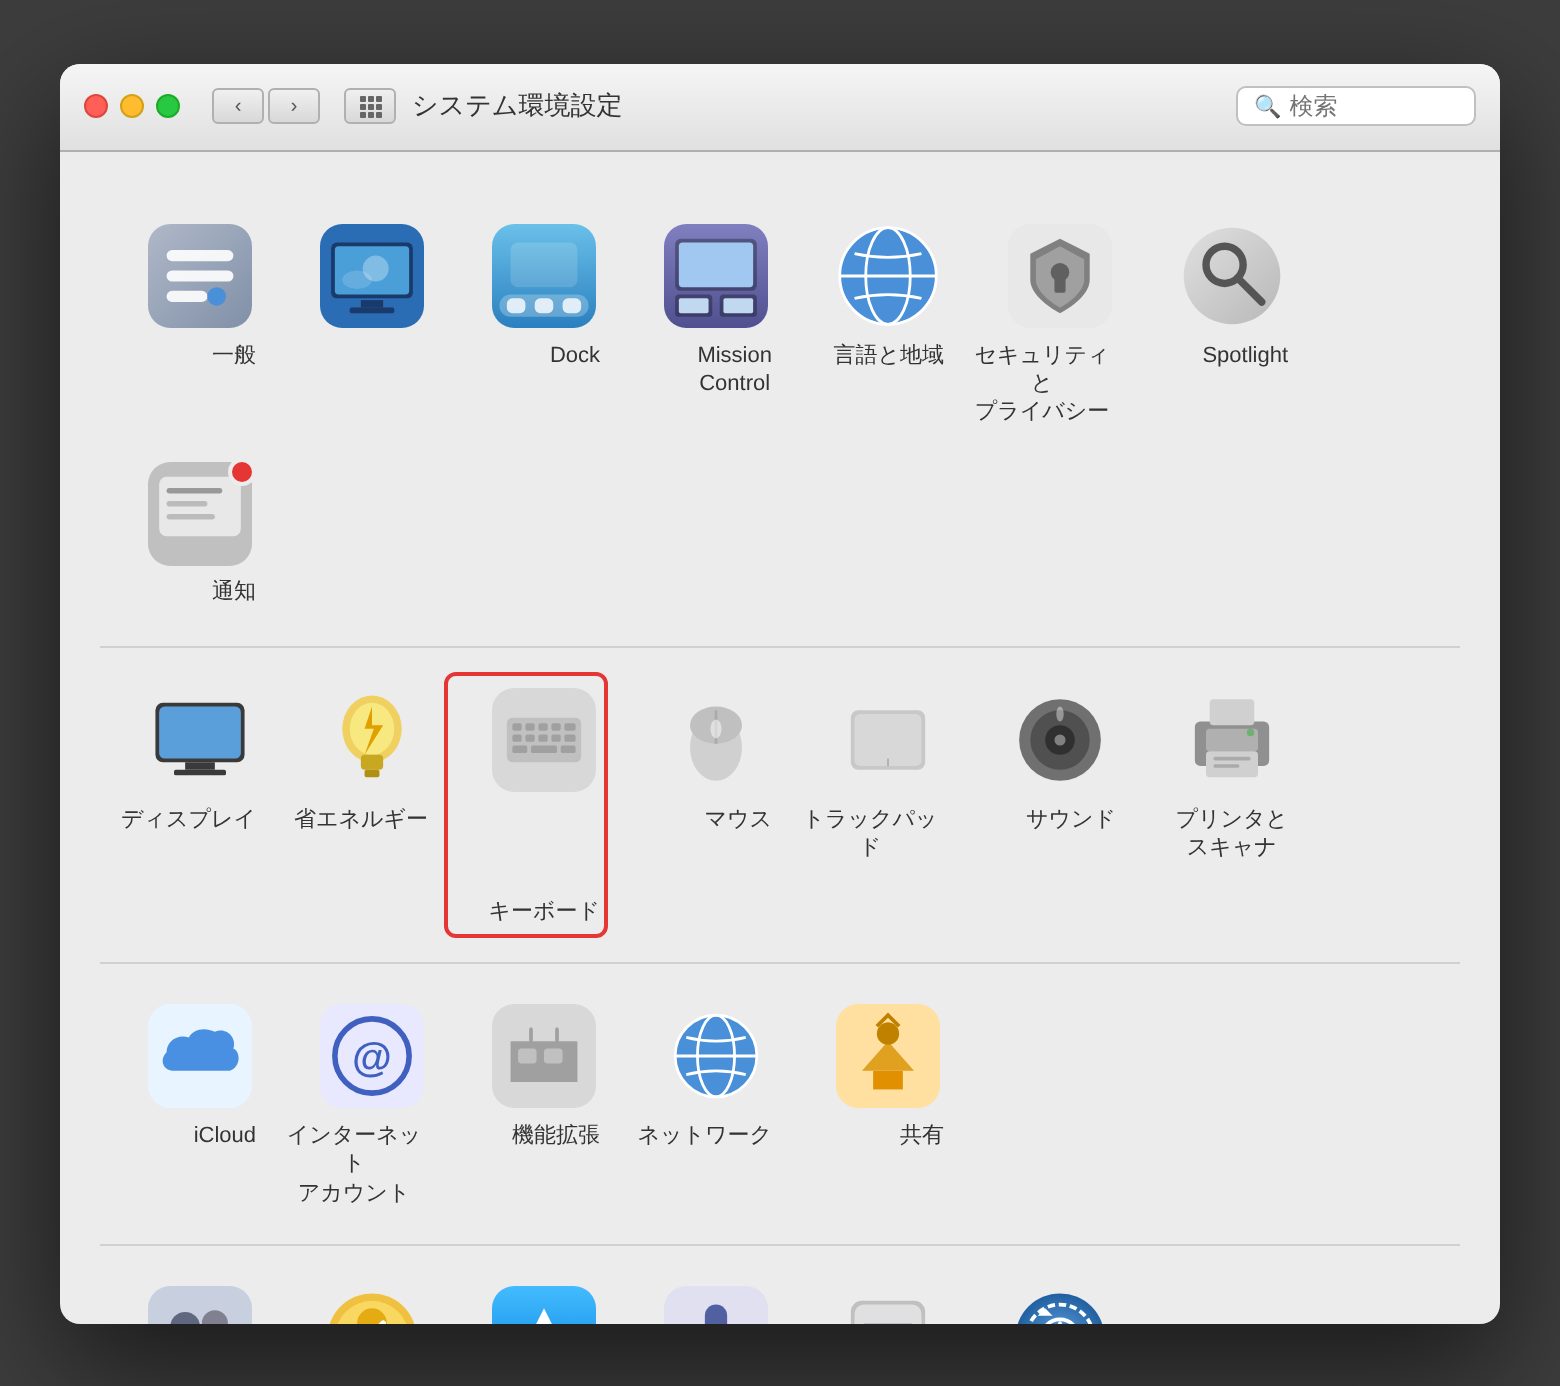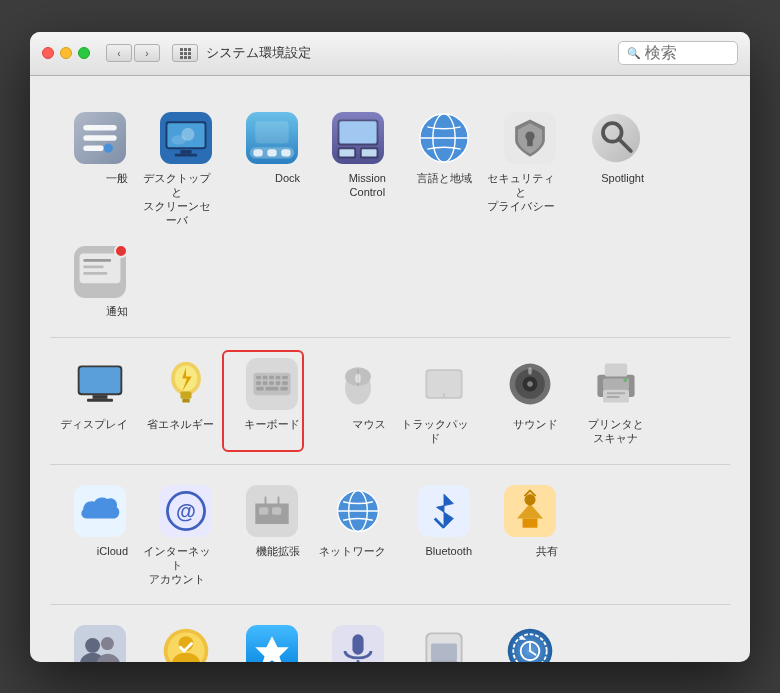--- a/index.html
+++ b/index.html
@@ -102,21 +102,21 @@
       gap: 4px;
       width: 120px;
     }
     .search-icon-span {
       color: #888;
       font-size: 11px;
     }
     .search-input {
       border: none;
       outline: none;
-      font-size: 16px;
+      font-size: 12px;
       color: #888;
       background: transparent;
       width: 85px;
     }
     .content {
       flex: 1;
       overflow-y: auto;
       padding: 16px 20px;
       display: flex;
       flex-direction: column;
@@ -139,20 +139,21 @@
       width: 82px;
       padding: 6px 4px;
       cursor: pointer;
       border-radius: 6px;
       position: relative;
     }
     .app-item.selected {
       outline: 2px solid #e53535;
       outline-offset: -2px;
       border-radius: 6px;
+      gap: 46px;
     }
     .app-icon {
       width: 56px;
       height: 56px;
       display: flex;
       align-items: center;
       justify-content: center;
       margin-bottom: 5px;
       border-radius: 12px;
       font-size: 28px;
@@ -246,22 +247,20 @@
           <svg viewBox="0 0 56 56" xmlns="http://www.w3.org/2000/svg">
             <rect width="56" height="56" rx="12" fill="#2a6db5"></rect>
             <rect x="6" y="10" width="44" height="30" rx="3" fill="#1a3a6b"></rect>
             <rect x="8" y="12" width="40" height="26" rx="2" fill="#4a9fd9"></rect>
             <rect x="22" y="41" width="12" height="4" fill="#1a3a6b"></rect>
             <rect x="16" y="45" width="24" height="3" rx="1" fill="#1a3a6b"></rect>
             <circle cx="30" cy="24" r="7" fill="white" opacity="0.3"></circle>
             <ellipse cx="20" cy="30" rx="8" ry="5" fill="white" opacity="0.15"></ellipse>
           </svg>
         </div>
-        <span class="app-label">デスクトップと
-スクリーンセーバ</span>
       </div>
 
       <div class="app-item">
         <div class="app-icon">
           <svg viewBox="0 0 56 56" xmlns="http://www.w3.org/2000/svg">
             <rect width="56" height="56" rx="12" fill="url(#dockgrad)"></rect>
             <defs>
               <linearGradient id="dockgrad" x1="0" y1="0" x2="0" y2="1">
                 <stop offset="0%" stop-color="#6ac0e8"></stop>
                 <stop offset="100%" stop-color="#2a80c0"></stop>
@@ -507,30 +506,20 @@
             <ellipse cx="28" cy="28" rx="10" ry="22" fill="none" stroke="white" stroke-width="1.5"></ellipse>
             <line x1="6" y1="28" x2="50" y2="28" stroke="white" stroke-width="1.5"></line>
             <ellipse cx="28" cy="28" rx="22" ry="22" fill="none" stroke="white" stroke-width="1.5"></ellipse>
             <path d="M12 18 Q28 22 44 18" fill="none" stroke="white" stroke-width="1.5"></path>
             <path d="M12 38 Q28 34 44 38" fill="none" stroke="white" stroke-width="1.5"></path>
           </svg>
         </div>
         <span class="app-label">ネットワーク</span>
       </div>
 
-      <div class="app-item">
-        <div class="app-icon">
-          <svg viewBox="0 0 56 56" xmlns="http://www.w3.org/2000/svg">
-            <rect width="56" height="56" rx="12" fill="#e8f0ff"></rect>
-            <path d="M28 10 L28 46 L38 36 L20 24 L38 20 L28 10 Z" fill="#2060c0" stroke="#2060c0" stroke-width="1" stroke-linejoin="round"></path>
-            <line x1="28" y1="46" x2="18" y2="36" stroke="#2060c0" stroke-width="3"></line>
-          </svg>
-        </div>
-        <span class="app-label">Bluetooth</span>
-      </div>
 
       <div class="app-item">
         <div class="app-icon">
           <svg viewBox="0 0 56 56" xmlns="http://www.w3.org/2000/svg">
             <rect width="56" height="56" rx="12" fill="#ffe0a0"></rect>
             <path d="M20 36 L36 36 L36 46 L20 46 Z" fill="#e09000"></path>
             <path d="M14 36 L28 20 L42 36 Z" fill="#e0a020"></path>
             <circle cx="28" cy="16" r="6" fill="#c08000"></circle>
             <rect x="26" y="10" width="4" height="8" rx="2" fill="#c08000"></rect>
             <path d="M22 12 L28 6 L34 12" fill="none" stroke="#c08000" stroke-width="2"></path>

